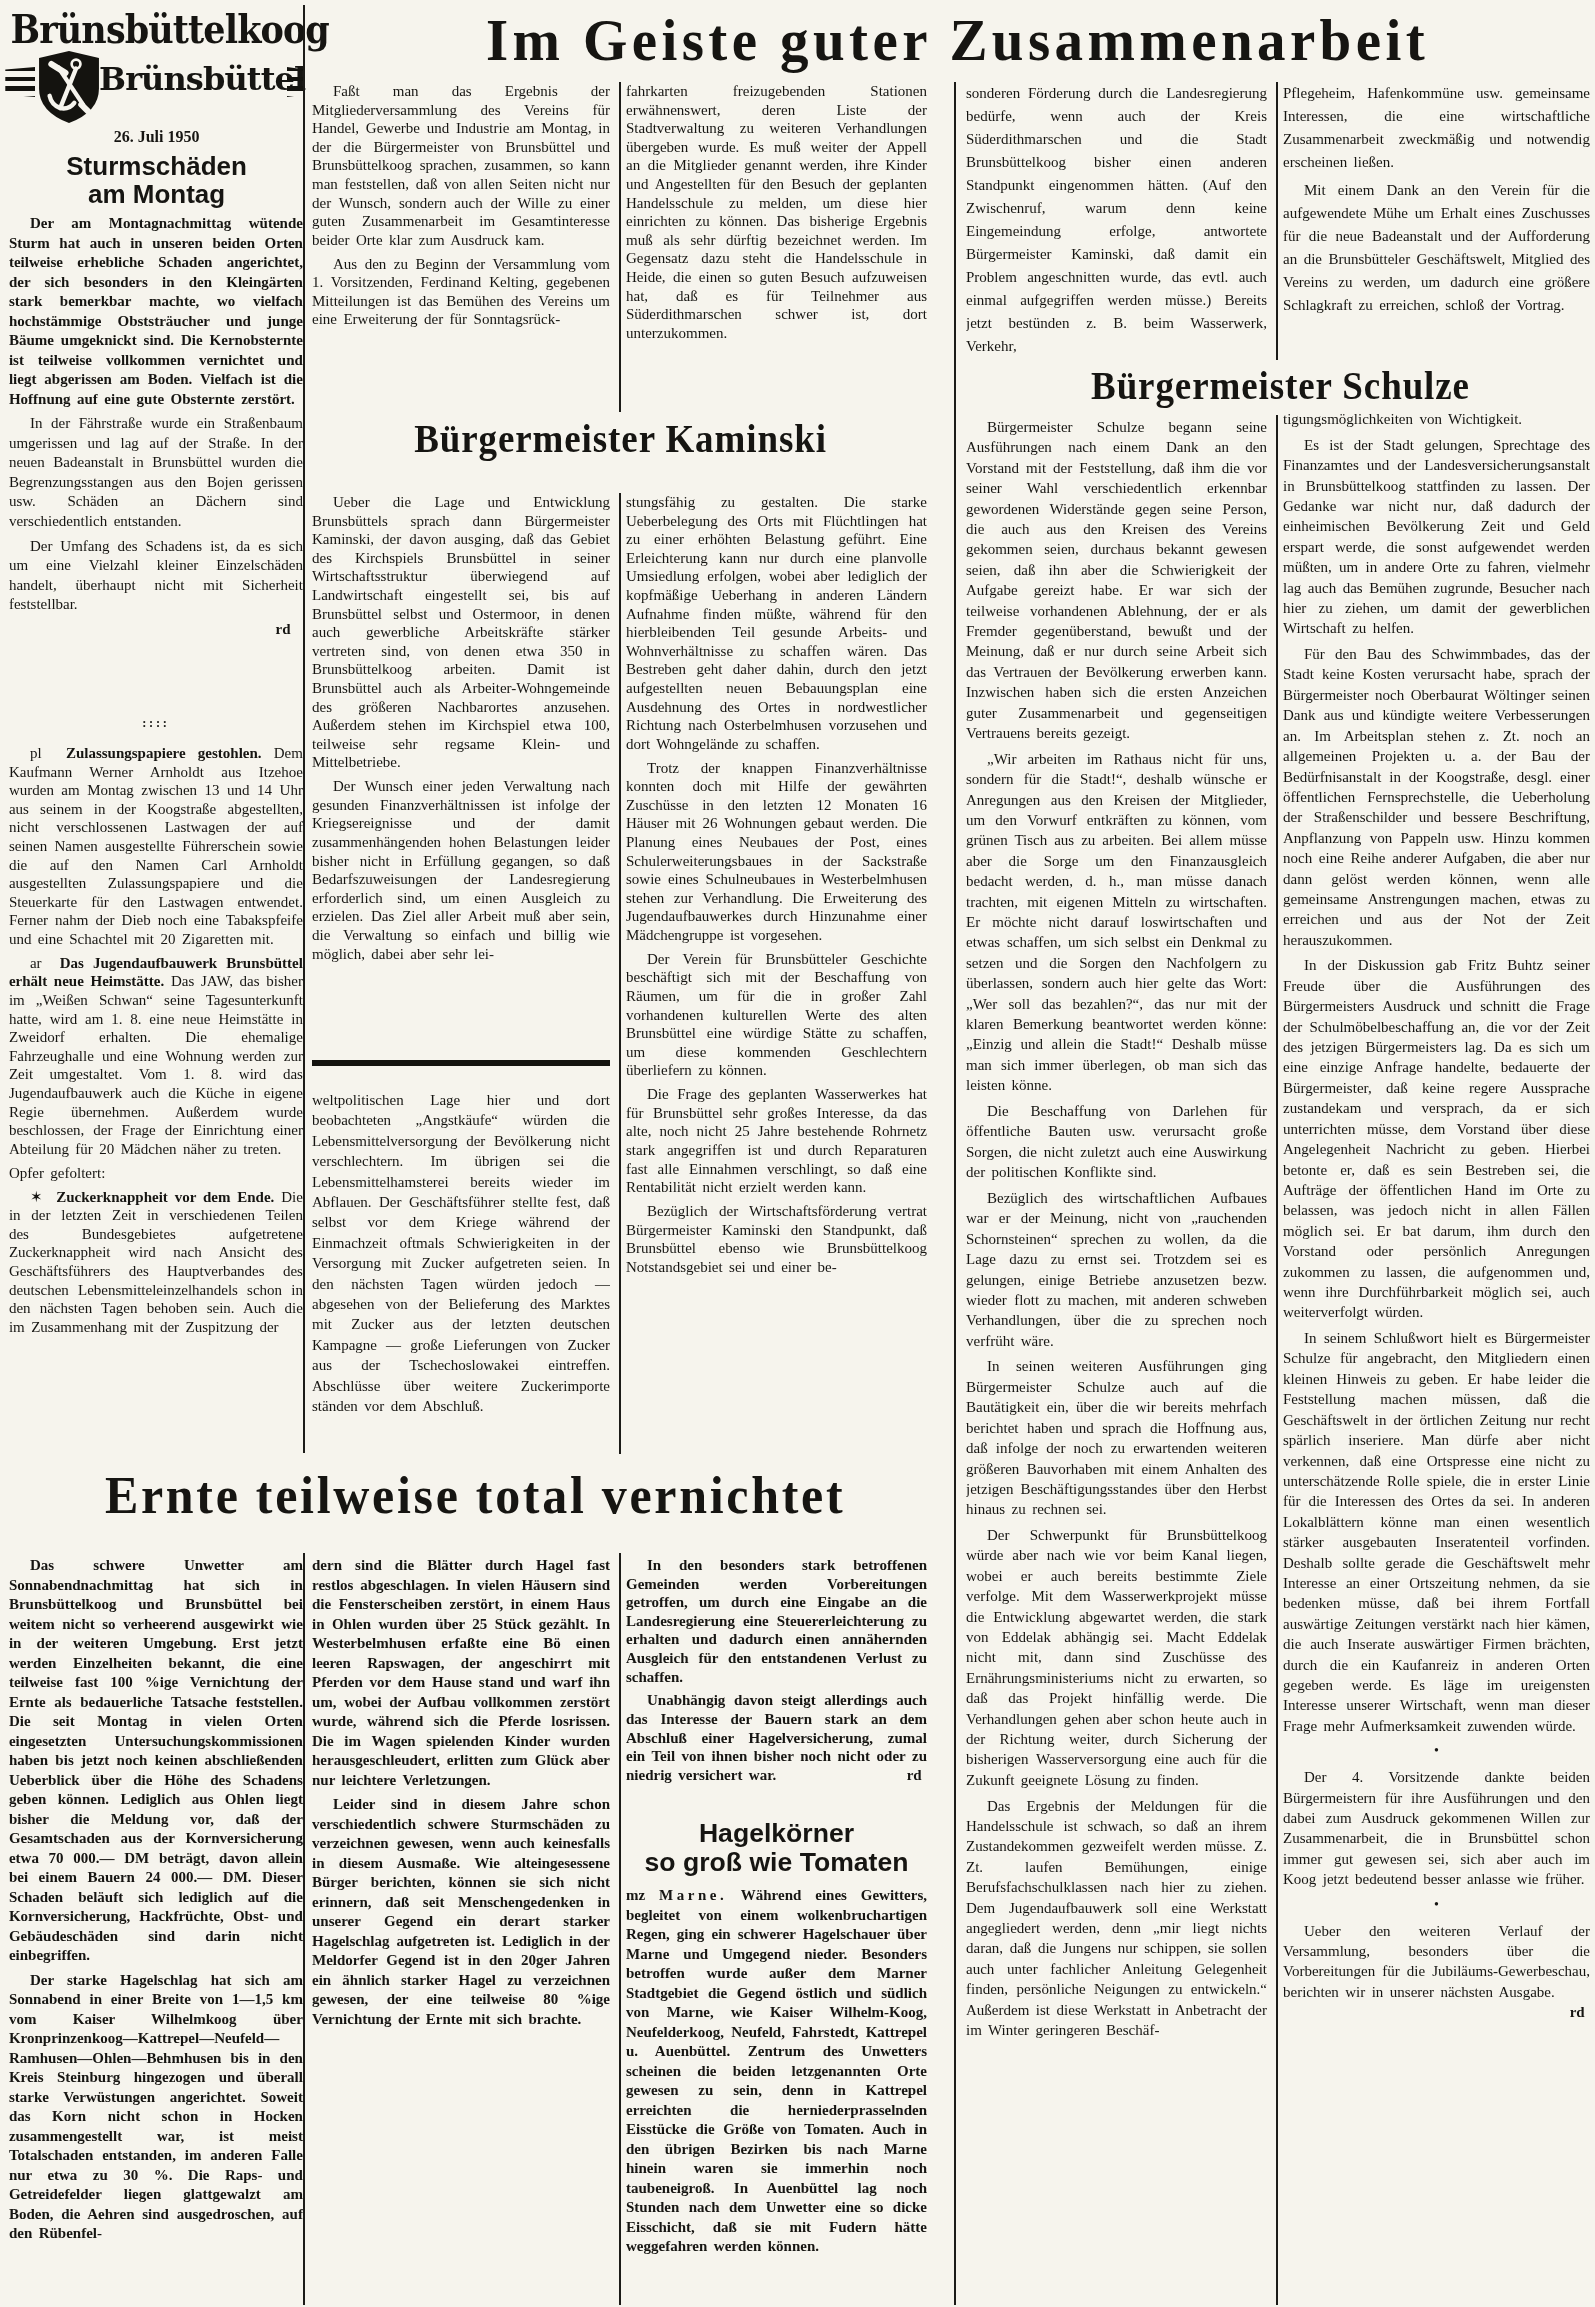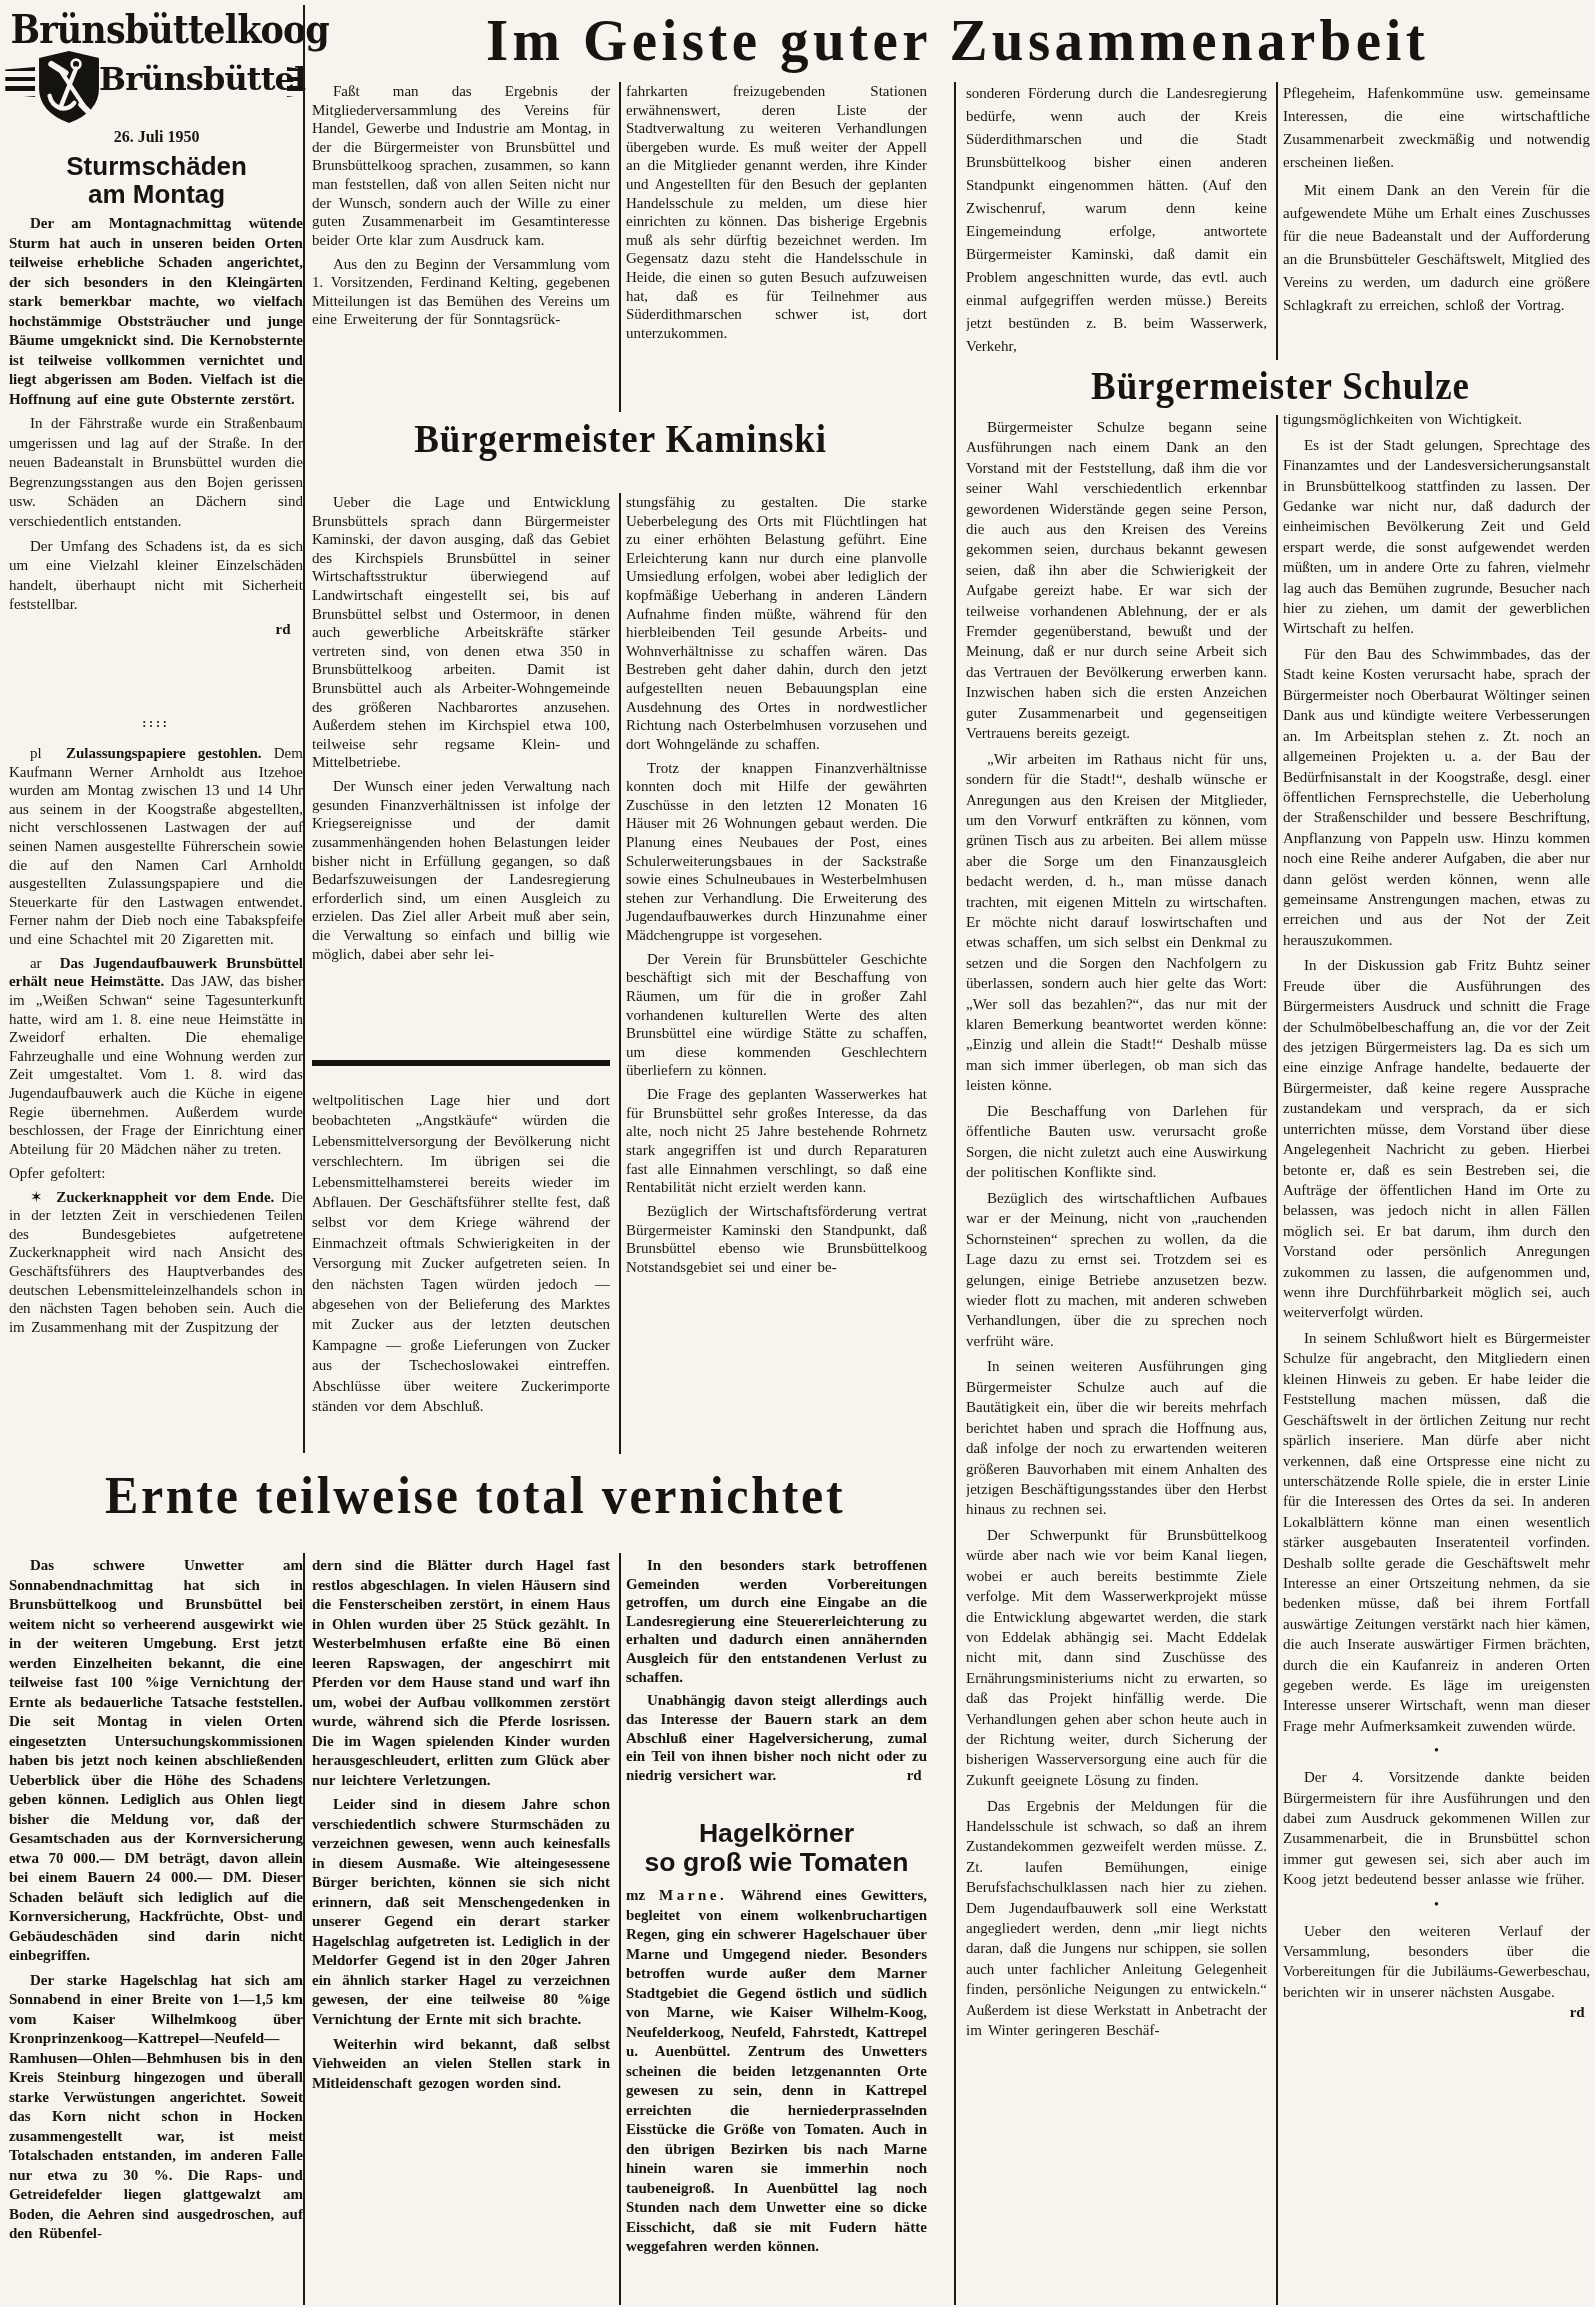--- a/index.html
+++ b/index.html
@@ -173,21 +173,20 @@
   </div>
 
   <div class="h-ernte">Ernte teilweise total vernichtet</div>
   <div class="blk lh22 bold e-c1">
     <p>Das schwere Unwetter am Sonnabendnachmittag hat sich in Brunsbüttelkoog und Brunsbüttel bei weitem nicht so verheerend ausgewirkt wie in der weiteren Umgebung. Erst jetzt werden Einzelheiten bekannt, die eine teilweise fast 100 %ige Vernichtung der Ernte als bedauerliche Tatsache feststellen. Die seit Montag in vielen Orten eingesetzten Untersuchungskommissionen haben bis jetzt noch keinen abschließenden Ueberblick über die Höhe des Schadens geben können. Lediglich aus Ohlen liegt bisher die Meldung vor, daß der Gesamtschaden aus der Kornversicherung etwa 70 000.— DM beträgt, davon allein bei einem Bauern 24 000.— DM. Dieser Schaden beläuft sich lediglich auf die Kornversicherung, Hackfrüchte, Obst- und Gebäudeschäden sind darin nicht einbegriffen.</p>
     <p>Der starke Hagelschlag hat sich am Sonnabend in einer Breite von 1—1,5 km vom Kaiser Wilhelmkoog über Kronprinzenkoog—Kattrepel—Neufeld—Ramhusen—Ohlen—Behmhusen bis in den Kreis Steinburg hingezogen und überall starke Verwüstungen angerichtet. Soweit das Korn nicht schon in Hocken zusammengestellt war, ist meist Totalschaden entstanden, im anderen Falle nur etwa zu 30 %. Die Raps- und Getreidefelder liegen glattgewalzt am Boden, die Aehren sind ausgedroschen, auf den Rübenfel-</p>
   </div>
   <div class="blk lh22 bold e-c2">
     <p class="cont">dern sind die Blätter durch Hagel fast restlos abgeschlagen. In vielen Häusern sind die Fensterscheiben zerstört, in einem Haus in Ohlen wurden über 25 Stück gezählt. In Westerbelmhusen erfaßte eine Bö einen leeren Rapswagen, der angeschirrt mit Pferden vor dem Hause stand und warf ihn um, wobei der Aufbau vollkommen zerstört wurde, während sich die Pferde losrissen. Die im Wagen spielenden Kinder wurden herausgeschleudert, erlitten zum Glück aber nur leichtere Verletzungen.</p>
     <p>Leider sind in diesem Jahre schon verschiedentlich schwere Sturmschäden zu verzeichnen gewesen, wenn auch keinesfalls in diesem Ausmaße. Wie alteingesessene Bürger berichten, können sie sich nicht erinnern, daß seit Menschengedenken in unserer Gegend ein derart starker Hagelschlag aufgetreten ist. Lediglich in der Meldorfer Gegend ist in den 20ger Jahren ein ähnlich starker Hagel zu verzeichnen gewesen, der eine teilweise 80 %ige Vernichtung der Ernte mit sich brachte.</p>
-    <p>Weiterhin wird bekannt, daß selbst Viehweiden an vielen Stellen stark in Mitleidenschaft gezogen worden sind.</p>
   </div>
   <div class="blk bold e-c3">
     <p>In den besonders stark betroffenen Gemeinden werden Vorbereitungen getroffen, um durch eine Eingabe an die Landesregierung eine Steuererleichterung zu erhalten und dadurch einen annähernden Ausgleich für den entstandenen Verlust zu schaffen.</p>
     <p><span>Unabhängig davon steigt allerdings auch das Interesse der Bauern stark an dem Abschluß einer Hagelversicherung, zumal ein Teil von ihnen bisher noch nicht oder zu niedrig versichert war.</span> <span class="sig-inline">rd</span></p>
   </div>
 
   <div class="h-hagel">
     <div>Hagelkörner</div>
     <div>so groß wie Tomaten</div>
   </div>

